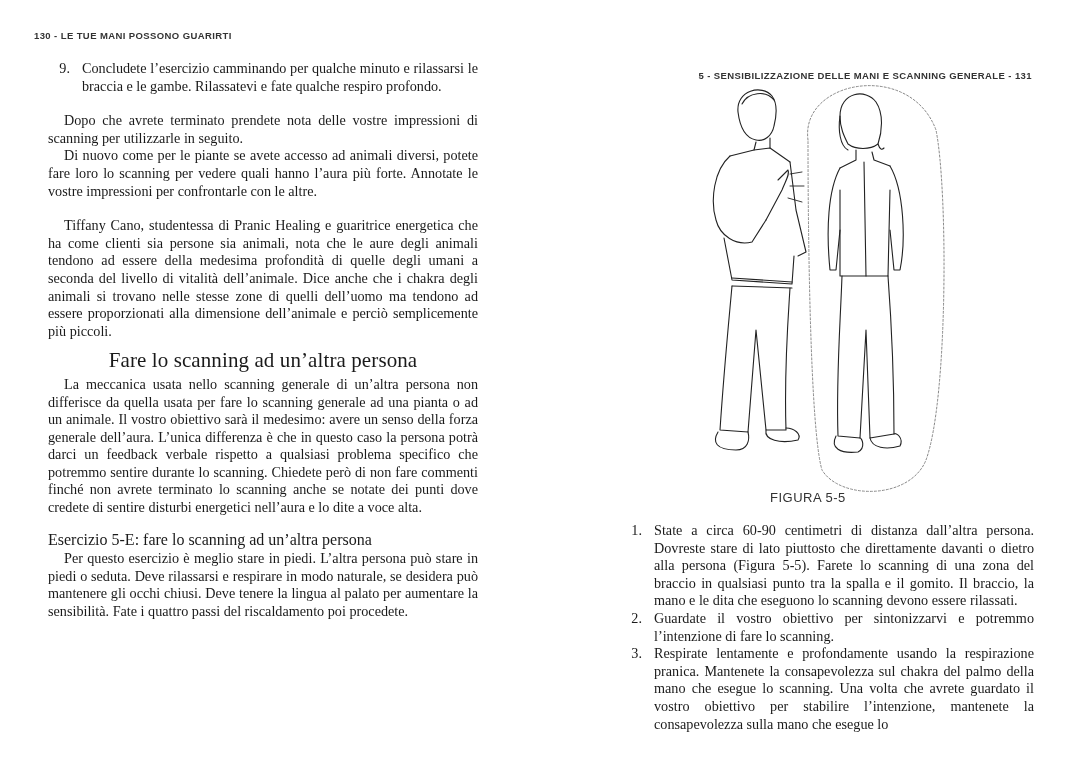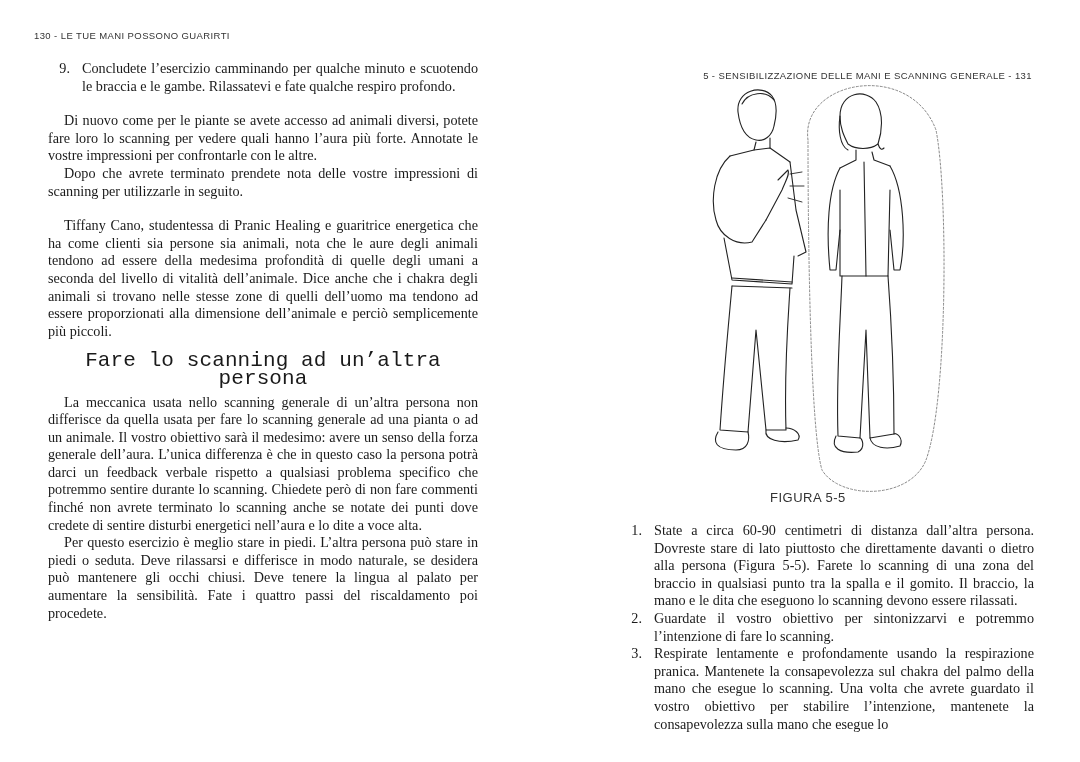--- a/index.html
+++ b/index.html
@@ -1,53 +1,54 @@
 <!DOCTYPE html>
 <html><head>
 <meta charset="utf-8">
 <style>
   html, body { margin:0; padding:0; background:#ffffff; }
   body { width:1080px; height:762px; position:relative; overflow:hidden; color:#1a1a1a; }
-  .running-head { position:absolute; top:30px; font-family:"Liberation Sans", sans-serif; font-size:9.5px; letter-spacing:0.4px; color:#333; }
+  .running-head { position:absolute; top:30px; font-family:"Liberation Sans", sans-serif; font-size:9.5px; letter-spacing:0.4px; color:#333;font-weight:bold; }
   .rh-left { left:34px; }
   .rh-right { right:48px;margin-top:40px; }
   .serif { font-family:"Liberation Serif", serif; font-size:14.2px; line-height:17.6px; text-align:justify; }
   .col-left { position:absolute; left:48px; top:60px; width:430px; }
   .col-right { position:absolute; left:620px; top:522px; width:414px; }
   .list-item { display:flex; }
   .list-num { width:22px; flex:0 0 22px; text-align:right; padding-right:12px; }
   .list-body { flex:1; text-align:justify; }
   .cont { padding-left:34px; }
   p { margin:0; }
   .indent { text-indent:16px; }
   .gap { height:17px; }
-  h2 { font-family:Liberation Mono, monospace; font-weight:normal; font-size:21px; text-align:center; margin:12px 0 6px 0; letter-spacing:0.1px; }
+  h2 { font-family:Liberation Serif, serif; font-weight:normal; font-size:21px; text-align:center; margin:12px 0 6px 0; letter-spacing:0.1px; }
   h3 { font-family:"Liberation Serif", serif; font-weight:normal; font-size:16px; margin:14px 0 2px 0; }
   .figure { position:absolute; left:690px; top:70px; width:260px; height:440px; }
   .caption { position:absolute; left:770px; top:490px; font-family:"Liberation Sans", sans-serif; font-size:13px; letter-spacing:0.5px; color:#333; }
 </style>
 </head>
 <body>
 
 <div class="running-head rh-left">130 - LE TUE MANI POSSONO GUARIRTI</div>
 <div class="running-head rh-right">5 - SENSIBILIZZAZIONE DELLE MANI E SCANNING GENERALE - 131</div>
 
 <div class="col-left serif">
   <div class="list-item">
     <span class="list-num">9.</span>
-    <span class="list-body">Concludete l’esercizio camminando per qualche minuto e scuotendo le braccia e le gambe. Rilassatevi e fate qualche respiro profondo.</span>
+    <span class="list-body">Concludete l’esercizio camminando per qualche minuto e rilassarsi le braccia e le gambe. Rilassatevi e fate qualche respiro profondo.</span>
   </div>
   <div class="gap"></div>
+  <p class="indent">Dopo che avrete terminato prendete nota delle vostre impressioni di scanning per utilizzarle in seguito.</p>
   <p class="indent">Di nuovo come per le piante se avete accesso ad animali diversi, potete fare loro lo scanning per vedere quali hanno l’aura più forte. Annotate le vostre impressioni per confrontarle con le altre.</p>
-  <p class="indent">Dopo che avrete terminato prendete nota delle vostre impressioni di scanning per utilizzarle in seguito.</p>
   <div class="gap"></div>
   <p class="indent">Tiffany Cano, studentessa di Pranic Healing e guaritrice energetica che ha come clienti sia persone sia animali, nota che le aure degli animali tendono ad essere della medesima profondità di quelle degli umani a seconda del livello di vitalità dell’animale. Dice anche che i chakra degli animali si trovano nelle stesse zone di quelli dell’uomo ma tendono ad essere proporzionati alla dimensione dell’animale e perciò semplicemente più piccoli.</p>
   <h2>Fare lo scanning ad un’altra persona</h2>
   <p class="indent">La meccanica usata nello scanning generale di un’altra persona non differisce da quella usata per fare lo scanning generale ad una pianta o ad un animale. Il vostro obiettivo sarà il medesimo: avere un senso della forza generale dell’aura. L’unica differenza è che in questo caso la persona potrà darci un feedback verbale rispetto a qualsiasi problema specifico che potremmo sentire durante lo scanning. Chiedete però di non fare commenti finché non avrete terminato lo scanning anche se notate dei punti dove credete di sentire disturbi energetici nell’aura e lo dite a voce alta.</p>
-  <p class="indent">Per questo esercizio è meglio stare in piedi. L’altra persona può stare in piedi o seduta. Deve rilassarsi e differisce in modo naturale, se desidera può mantenere gli occhi chiusi. Deve tenere la lingua al palato per aumentare la sensibilità. Fate i quattro passi del riscaldamento poi procedete.</p>
+  <h3>Esercizio 5-E: fare lo scanning ad un’altra persona</h3>
+  <p class="indent">Per questo esercizio è meglio stare in piedi. L’altra persona può stare in piedi o seduta. Deve rilassarsi e respirare in modo naturale, se desidera può mantenere gli occhi chiusi. Deve tenere la lingua al palato per aumentare la sensibilità. Fate i quattro passi del riscaldamento poi procedete.</p>
 </div>
 
 <svg class="figure" viewBox="0 0 260 440" fill="none" stroke="#222" stroke-width="1.1" stroke-linecap="round" stroke-linejoin="round">
 
   <path d="M118 70 C 110 10, 220 -10, 246 60 C 258 120, 258 330, 236 390 C 220 430, 150 430, 132 400 C 120 360, 118 160, 118 70 Z" stroke="#888" stroke-width="1" stroke-dasharray="2 2"></path>
 
   <g>
     <path d="M48 42 C 46 20, 72 14, 82 26 C 88 34, 86 48, 84 56 C 82 66, 74 72, 66 70 C 56 68, 50 58, 48 42 Z"></path>
     <path d="M52 34 C 58 22, 76 20, 84 30"></path>
     <path d="M66 72 L 64 80 M 80 68 L 80 78"></path>

